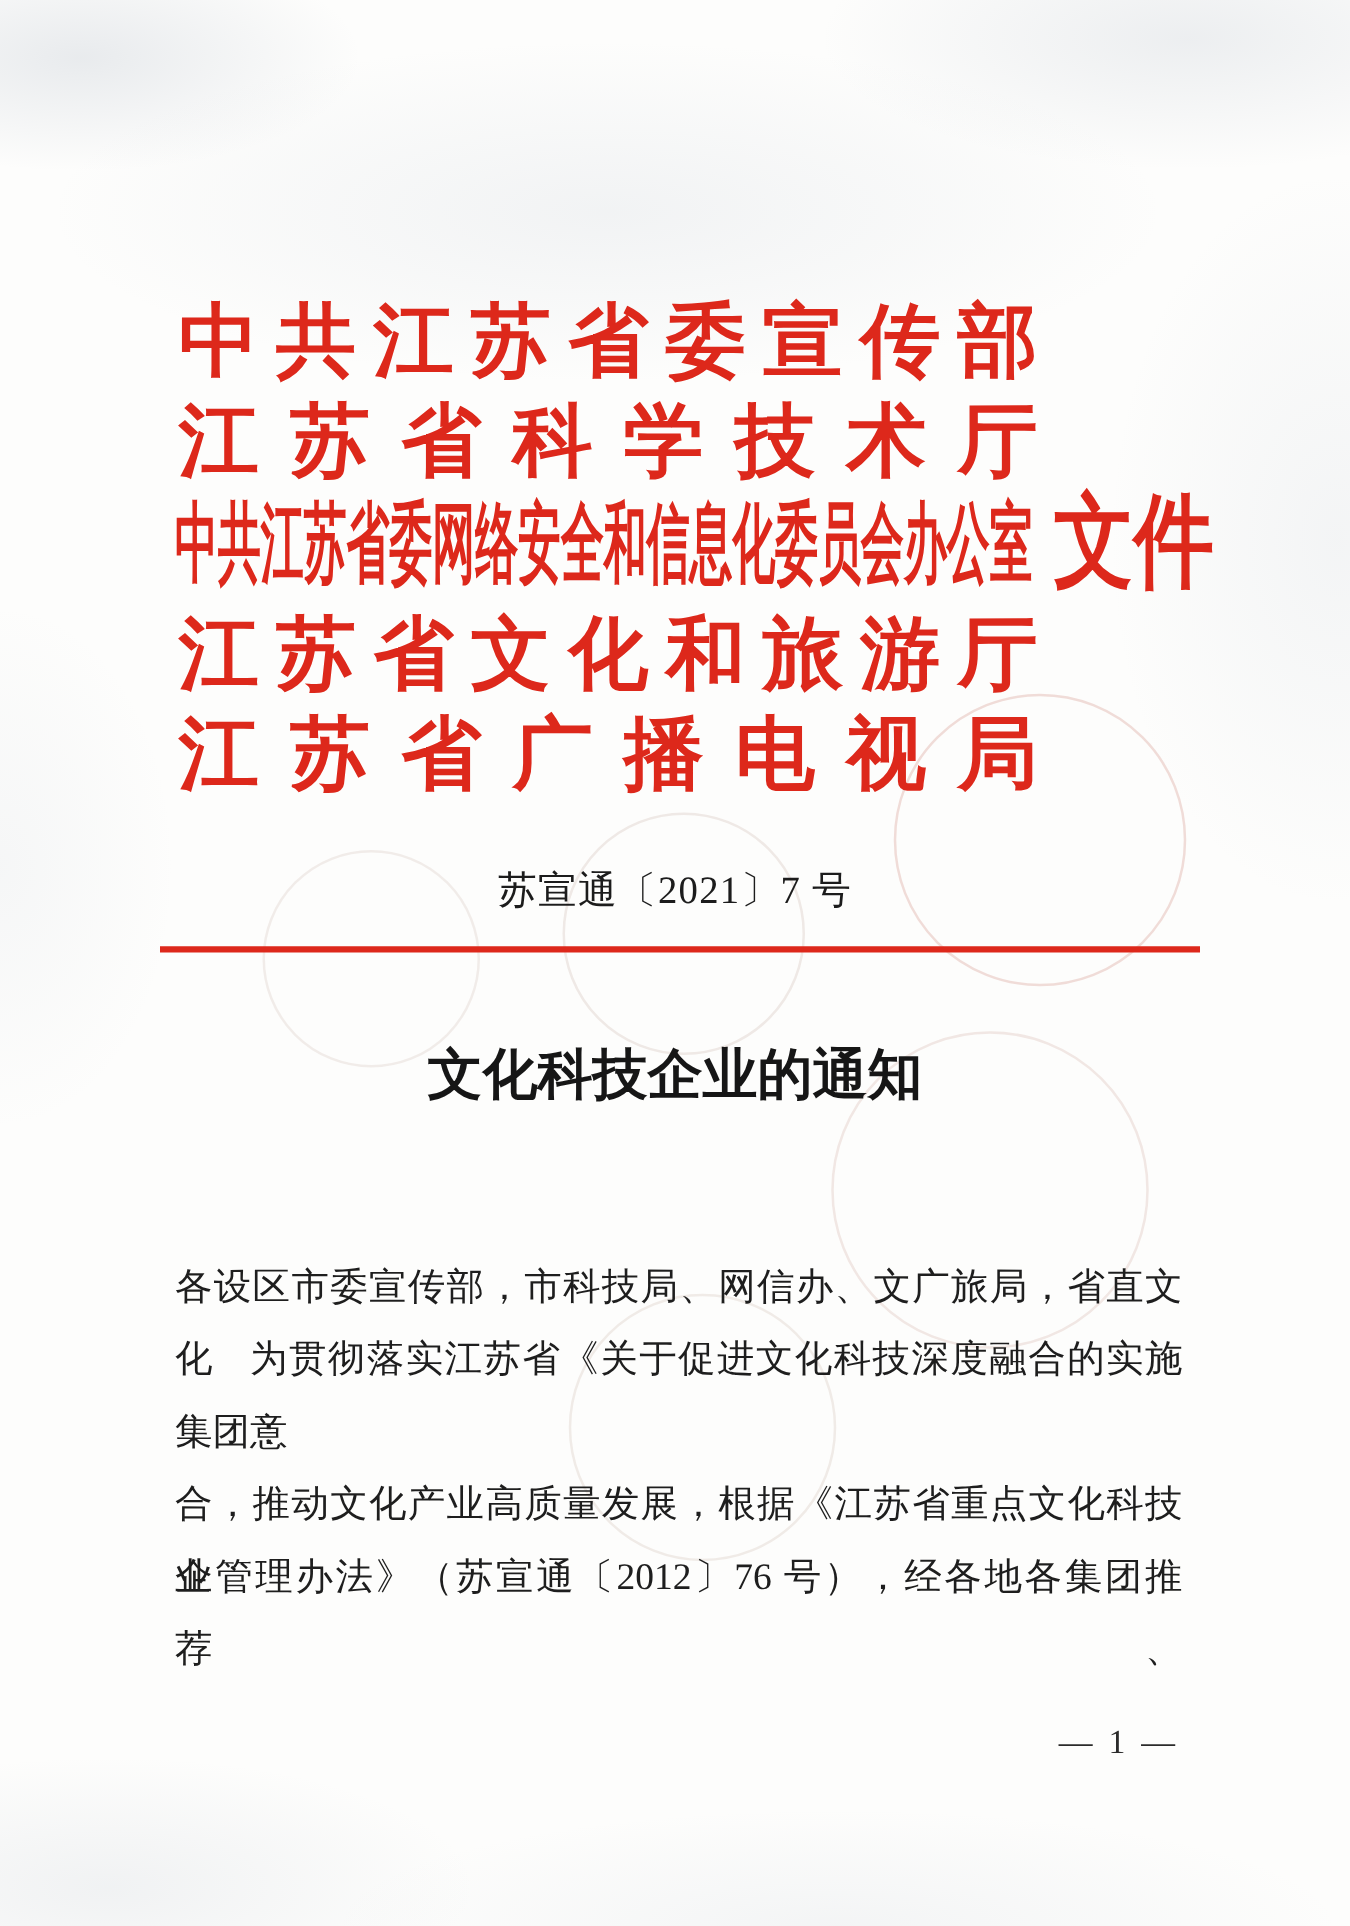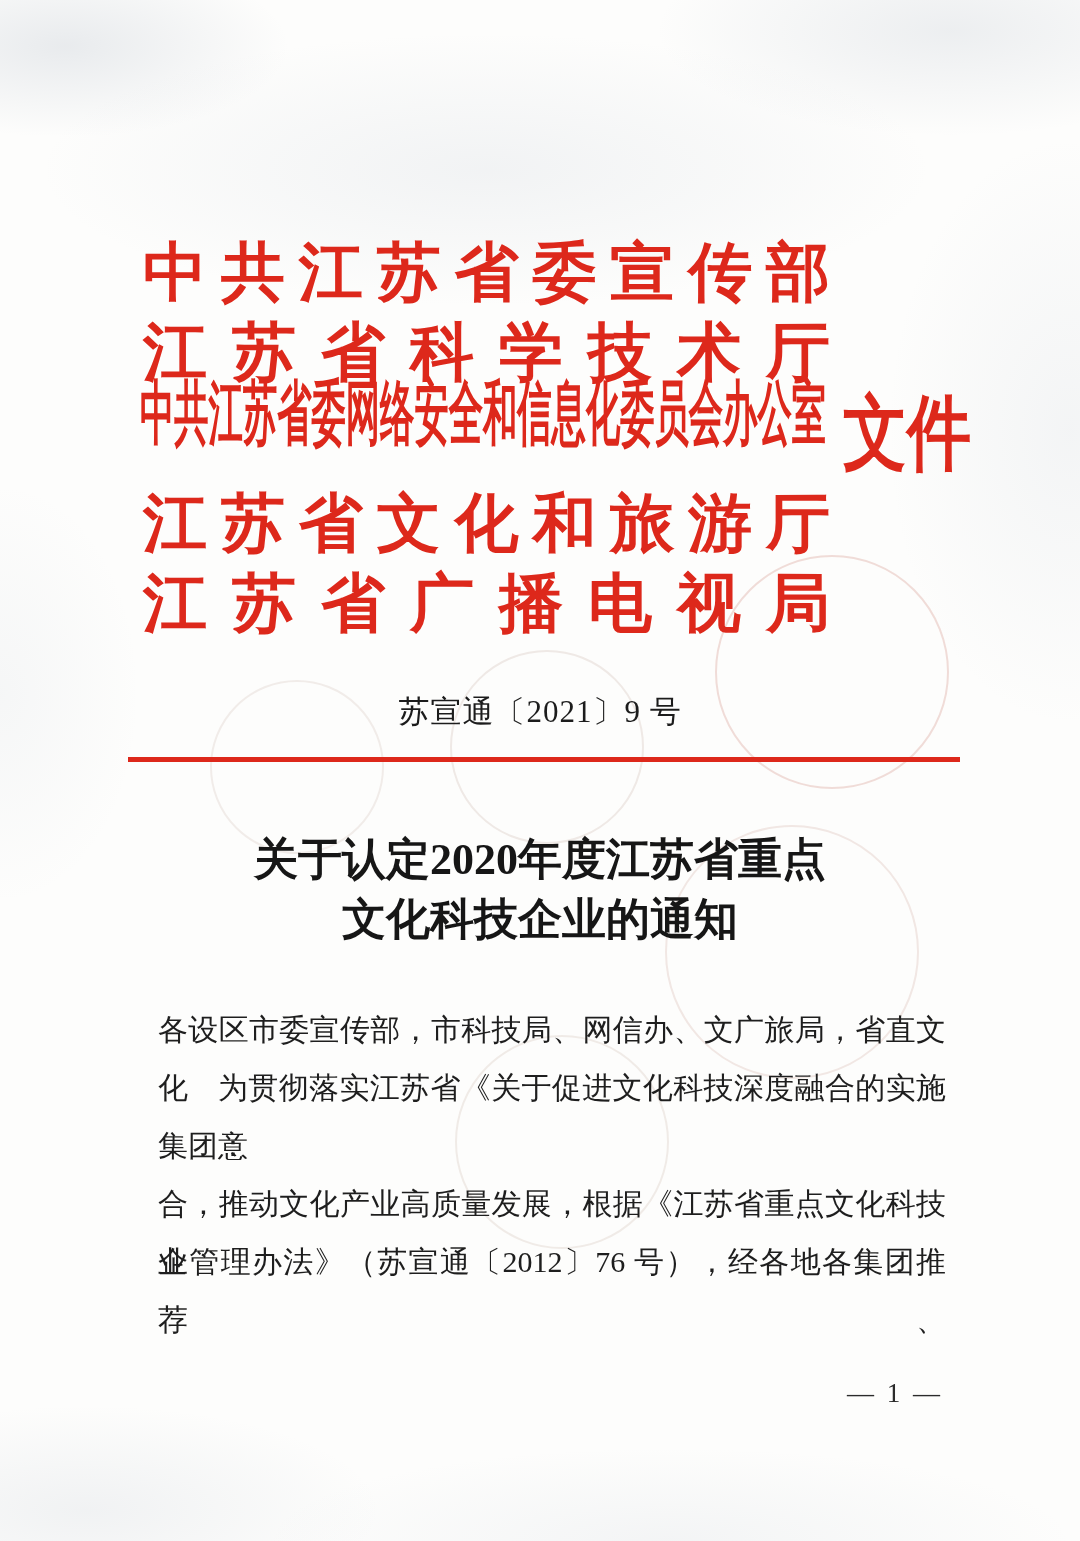--- a/index.html
+++ b/index.html
@@ -37,21 +37,21 @@
   
   .dept-line{
     position:absolute;left:143px;width:687px;height:74px;
     color:var(--accent,#dd281b);
     font-weight:bold;font-size:64px;line-height:74px;
     display:flex;justify-content:space-between;align-items:center;
     white-space:nowrap;
   }
   .dl1{top:236px;} .dl2{top:316px;} .dl4{top:487px;} .dl5{top:567px;}
   .dept-line-condensed{
-    position:absolute;left:140px;top:376px;width:687px;height:76px;text-align:center;
+    position:absolute;left:140px;top:398px;width:687px;height:76px;text-align:center;
   }
   .dept-line-condensed .inner{
     display:inline-block;white-space:nowrap;
     color:var(--accent,#dd281b);font-weight:bold;
     font-size:70px;line-height:76px;
     transform:scaleX(0.49);transform-origin:left center;
   }
   .doc-type{
     position:absolute;left:843px;top:390px;
     color:var(--accent,#dd281b);font-weight:bold;
@@ -72,21 +72,21 @@
     text-align:center;color:#161616;
     font-size:44px;line-height:60px;font-weight:bold;
   }
   .doc-title span{display:block;}
   .body-text{
     position:absolute;left:140px;top:1001px;width:806px;
     color:#1e1e1e;font-size:30px;
   }
   .body-line{
     height:58px;line-height:58px;white-space:nowrap;
-    text-align:justify;text-justify:inter-ideograph;margin-left:18px;
+    text-align:justify;text-justify:inter-ideograph;
   }
   .body-line.fill{text-align-last:justify;white-space:normal;}
   .body-line.indent{padding-left:60px;}
   .page-number{
     position:absolute;left:0;top:1378px;width:1080px;
     box-sizing:border-box;padding-right:137px;
     text-align:right;color:#2b2b2b;
     font-size:27px;line-height:30px;letter-spacing:3px;
   }
 </style>
@@ -142,26 +142,25 @@
         <span>江</span>
         <span>苏</span>
         <span>省</span>
         <span>广</span>
         <span>播</span>
         <span>电</span>
         <span>视</span>
         <span>局</span>
       </div>
     <div class="doc-type">文件</div>
-    <div class="doc-number">苏宣通〔2021〕9 号</div>
+    <div class="doc-number">苏宣通〔2021〕7 号</div>
     <div class="red-rule"></div>
   </header>
 
   <h1 class="doc-title">
-    <span>关于认定2020年度江苏省重点</span>
     <span>文化科技企业的通知</span>
   </h1>
 
   <main class="body-text">
     <div class="body-line fill">各设区市委宣传部，市科技局、网信办、文广旅局，省直文化</div>
     <div class="body-line fill indent">为贯彻落实江苏省《关于促进文化科技深度融合的实施意</div>
     <div class="body-line">集团：</div>
     <div class="body-line fill">合，推动文化产业高质量发展，根据《江苏省重点文化科技企</div>
     <div class="body-line fill">业管理办法》（苏宣通〔2012〕76 号），经各地各集团推荐、</div>
   </main>

